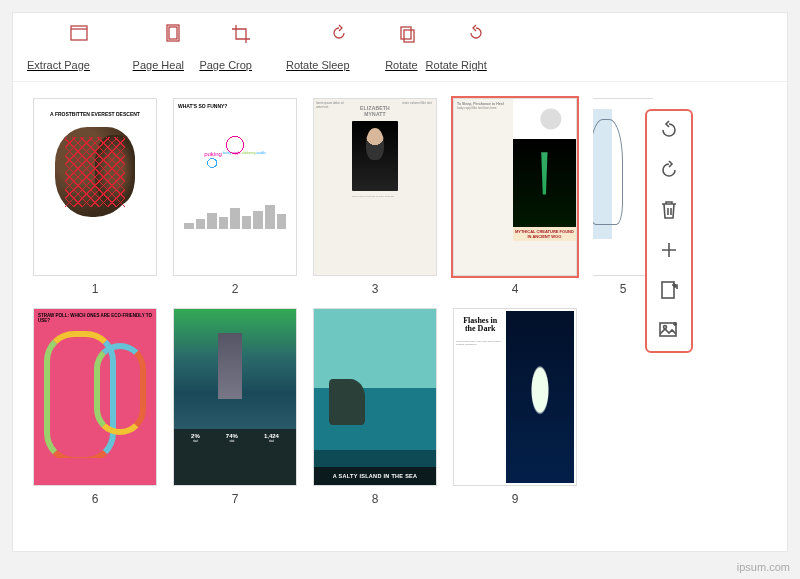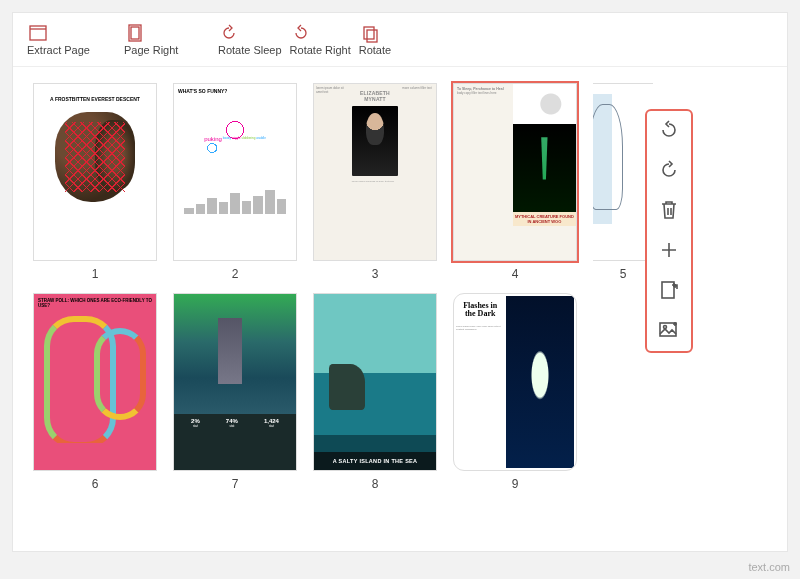--- a/index.html
+++ b/index.html
@@ -1,19 +1,19 @@
 <!DOCTYPE html>
 <html><head>
 <meta charset="utf-8">
 <style>
 * { box-sizing: border-box; margin: 0; padding: 0; }
 body { font-family: -apple-system, "Segoe UI", Arial, sans-serif; background: #f2f2f2; width: 800px; height: 579px; overflow: hidden; }
 .app { background: #fff; border: 1px solid #e6e6e6; margin: 12px; height: 540px; position: relative; }
 .toolbar { display: flex; gap: 8px; padding: 10px 14px; border-bottom: 1px solid #eee; align-items: flex-start; }
-.tb { display: flex; flex-direction: column; align-items: flex-start; gap: 1px; min-width: 60px; cursor: pointer; }
+.tb { display: flex; flex-direction: column; align-items: flex-end; gap: 16px; min-width: 60px; cursor: pointer; text-decoration: underline; }
 .tb svg { stroke: #b44; stroke-width: 1.3; fill: none; }
 .tb span { font-size: 11px; color: #444; white-space: nowrap; }
 .content { padding: 16px 20px; display: flex; flex-direction: column; gap: 12px; }
 .row { display: flex; gap: 16px; }
 .thumb-wrap { display: flex; flex-direction: column; align-items: center; gap: 6px; }
 .thumb { width: 124px; height: 178px; border: 1px solid #ddd; background: #fff; overflow: hidden; position: relative; font-size: 4px; }
 .thumb.sel { outline: 2px solid #e9675b; }
 .pnum { font-size: 12px; color: #444; }
 .ctx { position: absolute; right: 94px; top: 96px; width: 48px; background: #fff; border: 2px solid #e9675b; border-radius: 6px; padding: 8px 6px; display: flex; flex-direction: column; gap: 14px; align-items: center; }
 .ctx svg { stroke: #555; stroke-width: 1.6; fill: none; }
@@ -53,21 +53,21 @@
 .pipes:after { width:40px; height:80px; right:6px; top:20px; border-color:#66c2d6 #e8643c #f1c232 #9ad16d; }
 .t7 { background:#1a2a2a; color:#fff; }
 .t7 .im { height: 120px; background: linear-gradient(180deg, #3a5 0, #2a6a6a 40%, #1a4a5a 70%, #2a5a6a 100%); position:relative; }
 .t7 .im:after { content:""; position:absolute; left:36%; top:20%; width:20%; height:55%; background:linear-gradient(#556, #778); }
 .t7 .stats { display:flex; justify-content:space-around; text-align:center; padding:4px; font-size:3px; }
 .t7 .stats b { font-size:6px; display:block; }
 .t8 { position:relative; color:#fff; }
 .t8 .sea { height: 100%; background: linear-gradient(#6fc7c2 0 45%, #1a7a88 45% 80%, #0e4a55 80%); }
 .t8 .rock { position:absolute; left:12%; top:40%; width:30%; height:26%; background:#2a4038; border-radius:10% 40% 10% 10%; }
 .t8 .bar { position:absolute; bottom:0; left:0; right:0; background:rgba(10,18,20,.85); text-align:center; padding:6px 2px; font-size:5.5px; font-weight:bold; letter-spacing:.3px; }
-.t9 { display:flex; gap:2px; padding:2px;border-radius:11px; }
+.t9 { display:flex; gap:2px; padding:2px; }
 .t9 .l { flex:1; }
 .t9 .tt { font-family: Georgia, serif; font-weight:bold; font-size:8px; text-align:center; line-height:1.05; margin:6px 2px; }
 .t9 .tx { font-size:2.5px; color:#888; column-count:1; }
 .t9 .r { flex:1.4; background: radial-gradient(ellipse at 50% 46%, #efe 0 8px, transparent 9px), linear-gradient(#02102a, #03204a); position:relative; }
 .t10 { display:flex; gap:2px; padding:2px; }
 .t10 .c { flex:1; font-size:2.5px; color:#888; }
 .t10 .im { height:60px; background: radial-gradient(circle at 30% 60%, #8ef 1px, transparent 1.5px), radial-gradient(circle at 60% 40%, #8ef 1px, transparent 1.5px), linear-gradient(#03204a, #02102a); margin-bottom:2px; }
 .wm { position:absolute; right:10px; bottom:6px; font-size:11px; color:#aaa; }
 </style>
 </head>
@@ -81,43 +81,49 @@
           <path d="M3 6h16"></path>
         </svg>
       <span>Extract Page</span>
     </div>
     <div style="width:18px"></div>
     <div class="tb">
       <svg width="22" height="20" viewBox="0 0 22 20">
           <rect x="5" y="2" width="12" height="16"></rect>
           <rect x="7" y="4" width="8" height="12"></rect>
         </svg>
-      <span>Page Right</span>
+      <span>Page Heal</span>
+    </div>
+    <div class="tb">
+      <svg width="22" height="20" viewBox="0 0 22 20">
+          <path d="M6 2v14h14M2 6h14v14"></path>
+        </svg>
+      <span>Page Crop</span>
     </div>
     <div style="width:18px"></div>
     <div class="tb">
       <svg width="22" height="20" viewBox="0 0 22 20">
           <path d="M16 10a5 5 0 1 1-5-5"></path>
           <path d="M11 2l3 3-3 3"></path>
         </svg>
       <span>Rotate Sleep</span>
     </div>
     <div class="tb">
       <svg width="22" height="20" viewBox="0 0 22 20">
+          <rect x="5" y="4" width="10" height="12"></rect>
+          <rect x="8" y="7" width="10" height="12"></rect>
+        </svg>
+      <span>Rotate</span>
+    </div>
+    <div class="tb">
+      <svg width="22" height="20" viewBox="0 0 22 20">
           <path d="M6 10a5 5 0 1 0 5-5"></path>
           <path d="M11 2l-3 3 3 3"></path>
         </svg>
       <span>Rotate Right</span>
-    </div>
-    <div class="tb">
-      <svg width="22" height="20" viewBox="0 0 22 20">
-          <rect x="5" y="4" width="10" height="12"></rect>
-          <rect x="8" y="7" width="10" height="12"></rect>
-        </svg>
-      <span>Rotate</span>
     </div>
   </div>
 
   <div class="content">
     <div class="row">
       <div class="thumb-wrap">
         <div class="thumb t1">
             <div class="h">A FROSTBITTEN EVEREST DESCENT</div>
             <div class="boots">
               <div class="laces"></div>
@@ -243,13 +249,13 @@
           <path d="M15 4v4M13 6h4"></path>
         </svg></div>
     <div><svg width="22" height="20" viewBox="0 0 22 20">
           <rect x="2" y="4" width="16" height="13"></rect>
           <circle cx="7" cy="8" r="1.5"></circle>
           <path d="M2 15l5-5 4 4 3-3 4 4"></path>
           <path d="M17 3v4M15 5h4"></path>
         </svg></div>
   </div>
 </div>
-<div class="wm">text.com</div>
+<div class="wm">ipsum.com</div>
 
 </body></html>

